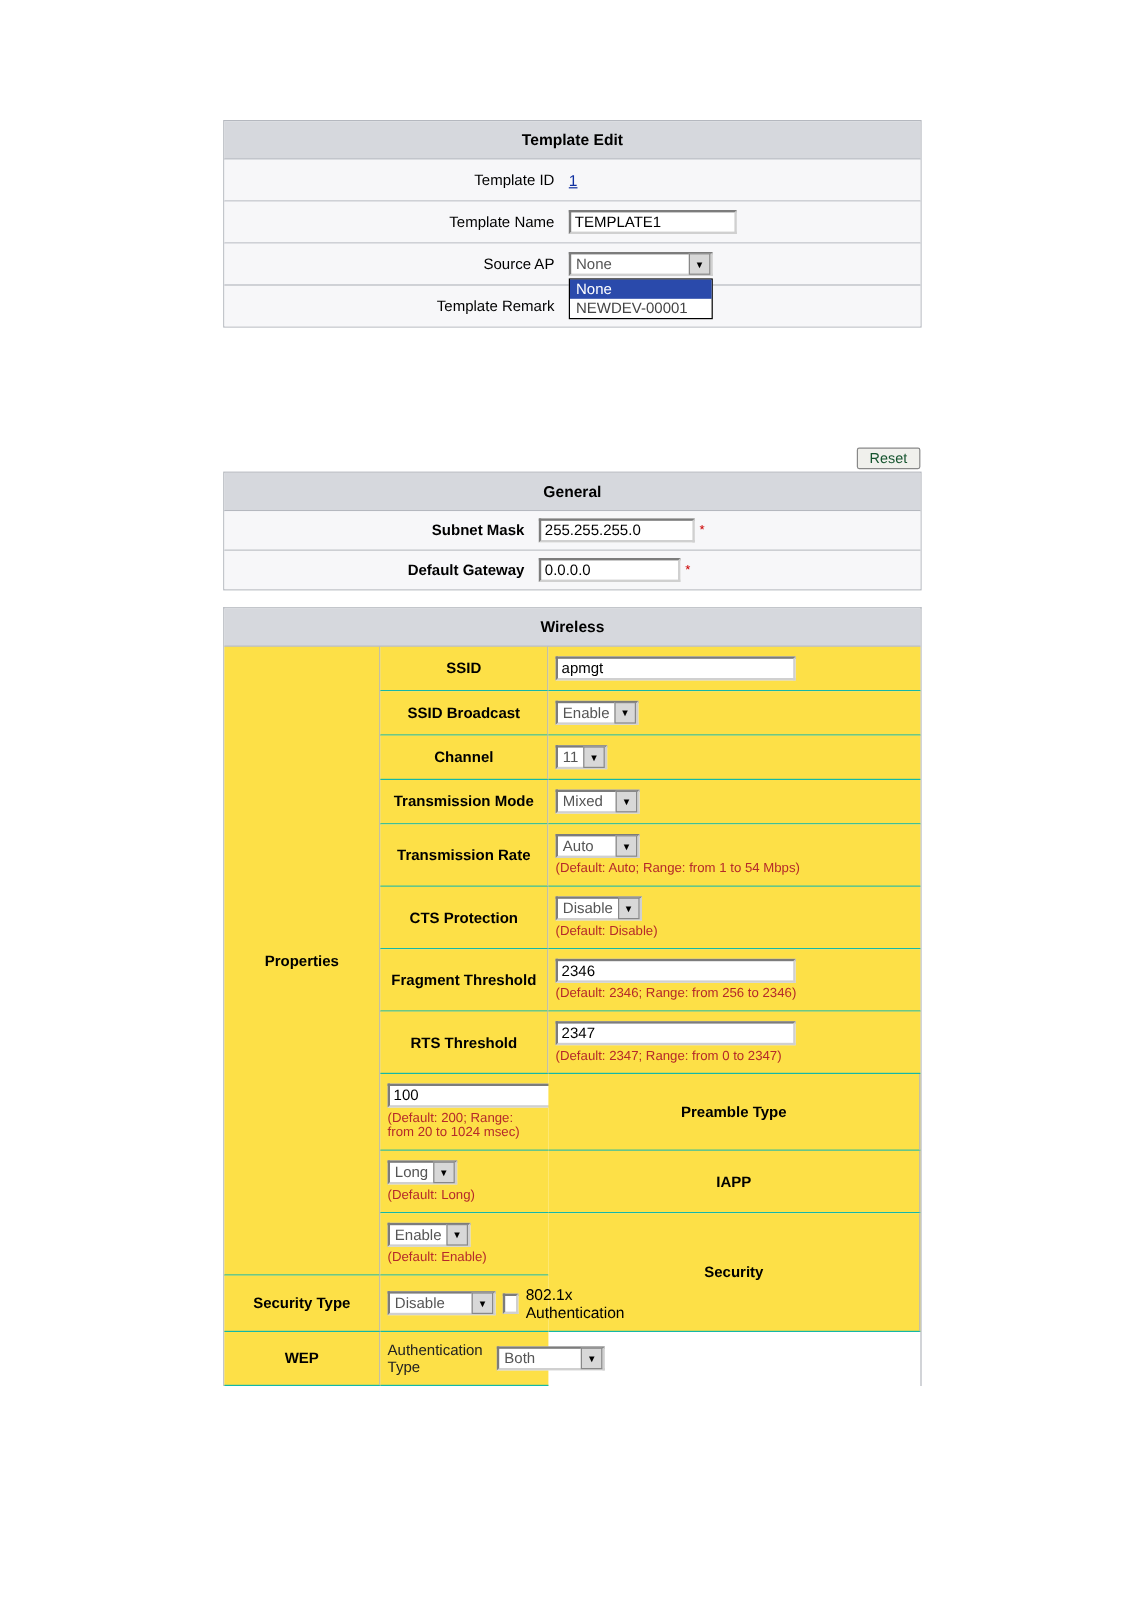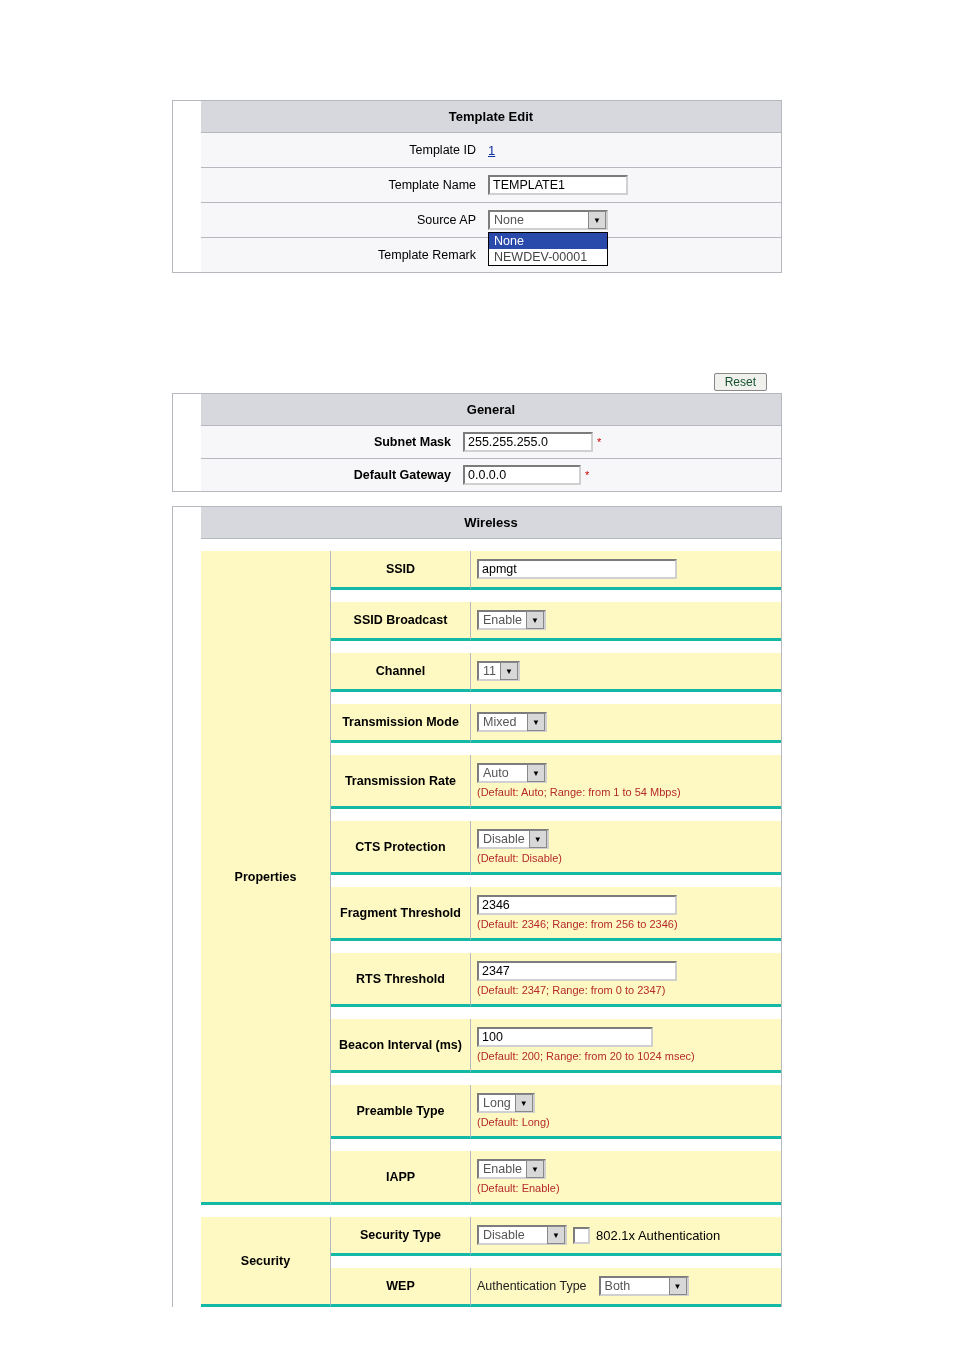--- a/index.html
+++ b/index.html
@@ -13,21 +13,20 @@
   .page {
     width: 954px;
     margin: 0 auto;
     padding-top: 100px;
     padding-bottom: 40px;
   }
   .panel {
     width: 580px;
     margin: 0 auto;
     border: 1px solid #b5b8bf;
-    padding-left: 28px;
   }
   .panel-title {
     background: #d6d8dd;
     font-weight: bold;
     text-align: center;
     padding: 8px 0;
     border-bottom: 1px solid #b5b8bf;
   }
   .row {
     display: flex;
@@ -161,28 +160,27 @@
     margin-left: 4px;
     font-size: 11px;
   }
 
   
   .wgrid {
     display: grid;
     grid-template-columns: 130px 140px 1fr;
   }
   .wgrid > div {
-    border-bottom: 3px solid #14b8a6;
+    border-bottom: 1px solid #14b8a6;
     border-right: 1px solid #b5b8bf;
     padding: 8px 6px;
-    background: #fef9c3;
+    background: #fde047;
     display: flex;
     flex-direction: column;
     justify-content: center;
-    margin-top: 12px;
   }
   .wgrid > .grp {
     align-items: center;
     font-weight: bold;
     font-size: 12.5px;
   }
   .wgrid > .prop {
     align-items: center;
     font-weight: bold;
     font-size: 12.5px;
@@ -344,21 +342,20 @@
         <input class="text-input" style="width: 200px;" value="2346">
         <div class="hint">(Default: 2346; Range: from 256 to 2346)</div>
       </div>
 
       <div class="prop">RTS Threshold</div>
       <div class="val">
         <input class="text-input" style="width: 200px;" value="2347">
         <div class="hint">(Default: 2347; Range: from 0 to 2347)</div>
       </div>
 
-      <div class="prop">Beacon Interval (ms)</div>
       <div class="val">
         <input class="text-input" style="width: 176px;" value="100">
         <div class="hint">(Default: 200; Range: from 20 to 1024 msec)</div>
       </div>
 
       <div class="prop">Preamble Type</div>
       <div class="val">
         <div class="win-select">
           <span class="sel-label">Long</span>
           <span class="sel-btn">▼</span>

